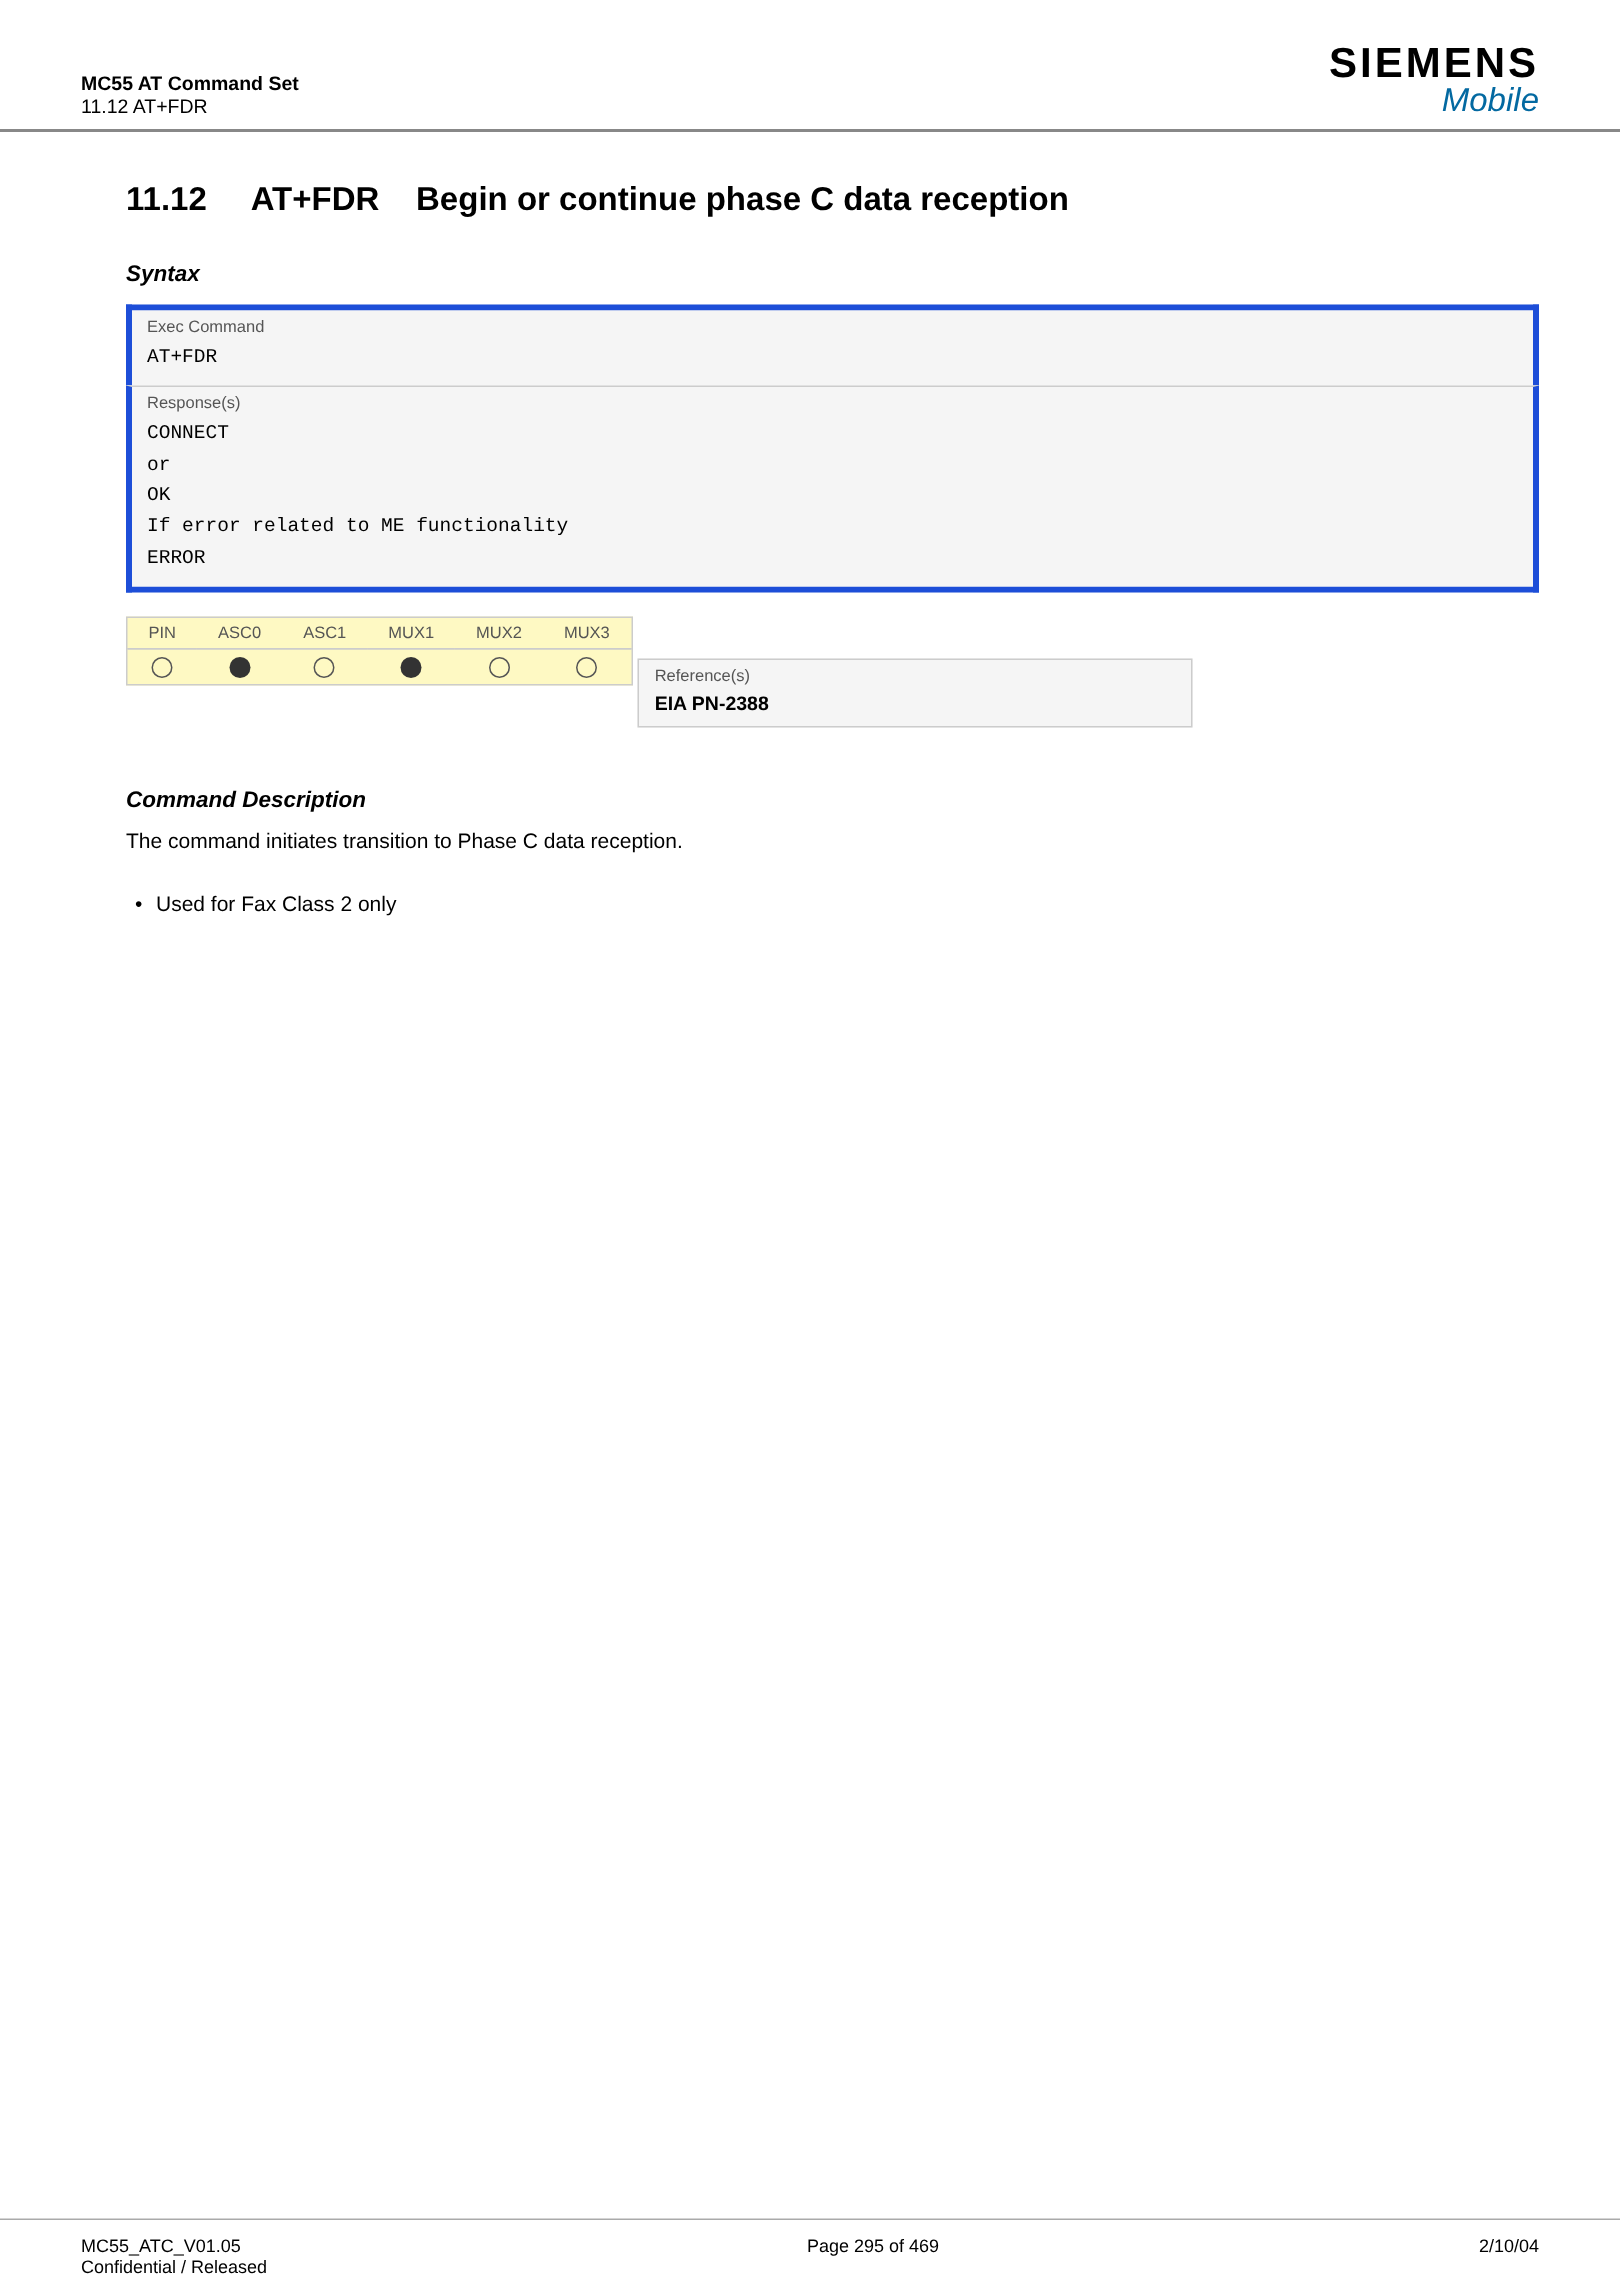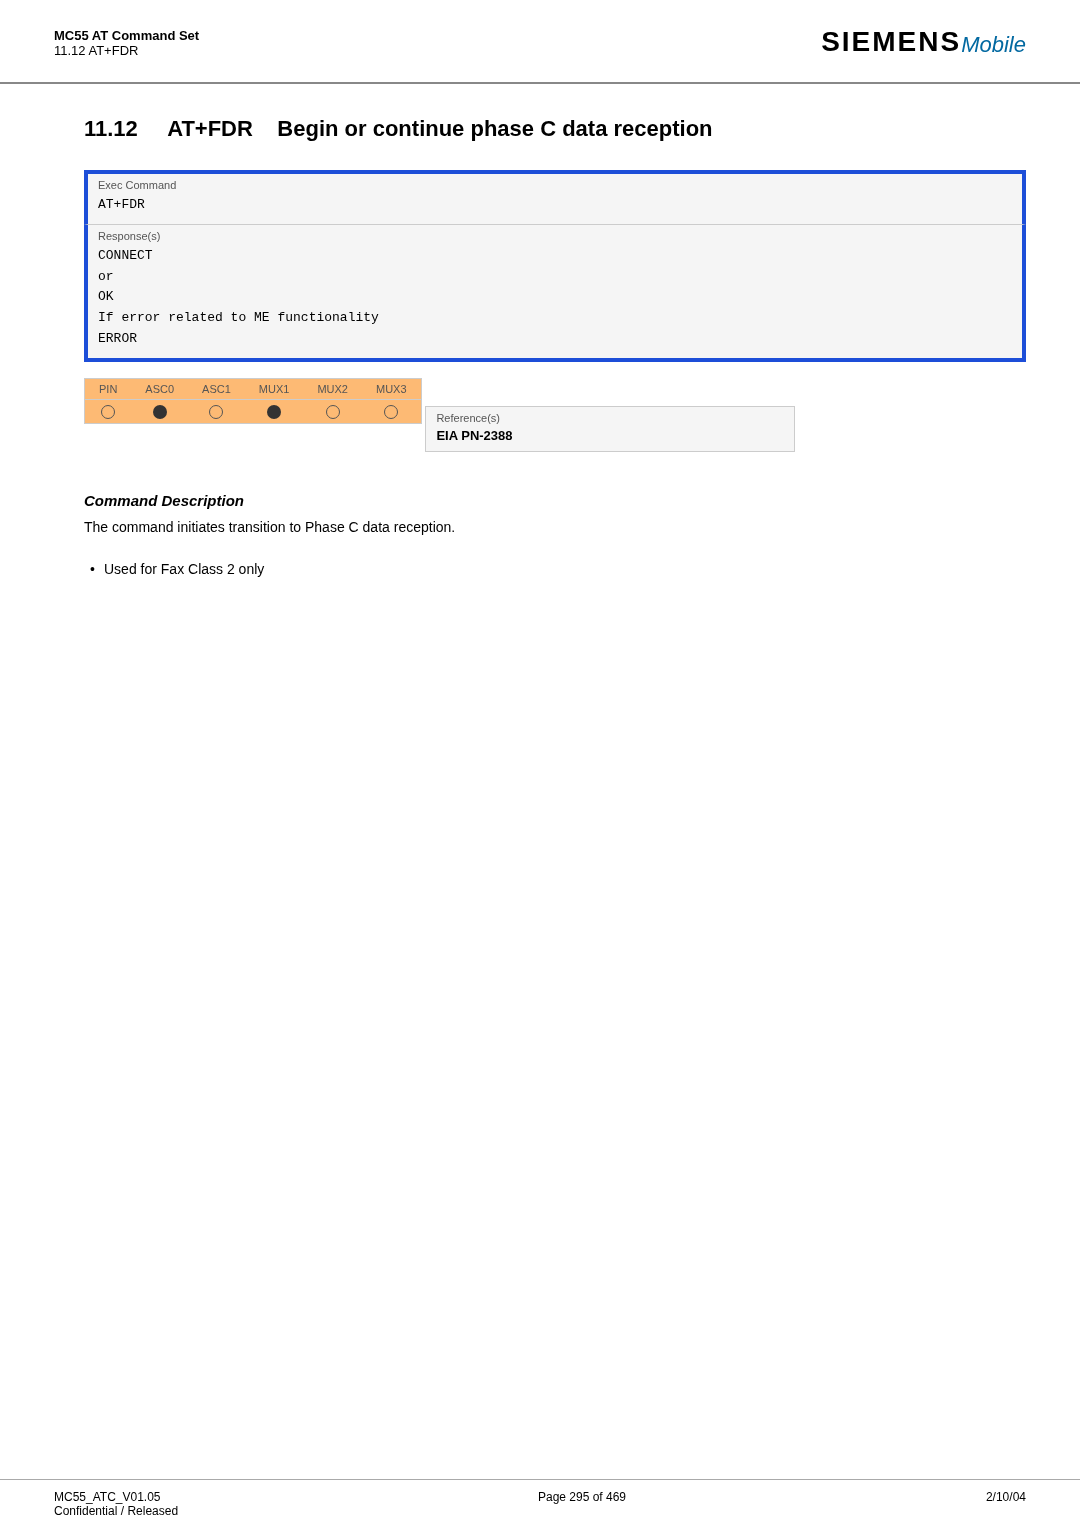--- a/index.html
+++ b/index.html
@@ -11,22 +11,22 @@
       color: #000;
       width: 1080px;
       min-height: 1528px;
       position: relative;
     }
 
     
     .page-header {
       display: flex;
       justify-content: space-between;
-      align-items: flex-start;
-      padding: 28px 54px 24px 54px;
+      align-items: flex-end;
+      padding: 28px 54px 8px 54px;
       border-bottom: 2px solid #888;
     }
 
     .header-left {
       display: flex;
       flex-direction: column;
     }
 
     .header-title {
       font-size: 13px;
@@ -34,20 +34,21 @@
       color: #000;
     }
 
     .header-subtitle {
       font-size: 13px;
       color: #000;
     }
 
     .siemens-logo {
       display: flex;
+      flex-direction: column;
       align-items: flex-end;
     }
 
     .siemens-text {
       font-size: 28px;
       font-weight: bold;
       letter-spacing: 2px;
       color: #000;
       line-height: 1;
     }
@@ -121,21 +122,21 @@
 
     .cmd-box-lower {
       border-top: 1px solid #ccc;
     }
 
     
     .pin-table-wrapper {
       border: 1px solid #ccc;
       display: inline-block;
       margin-bottom: 16px;
-      background: #fdba74;
+      background: #fef9c3;
     }
 
     .pin-table {
       border-collapse: collapse;
       font-size: 12px;
     }
 
     .pin-table th {
       padding: 4px 14px;
       text-align: center;
@@ -269,20 +270,21 @@
 <div class="page-content">
 
   
   <div class="section-heading">
     <span class="section-number">11.12</span>
     <span>AT+FDR</span>&nbsp;&nbsp;&nbsp;
     <span>Begin or continue phase C data reception</span>
   </div>
 
   
+  <div class="syntax-label">Syntax</div>
 
   
   <div class="command-boxes-wrapper">
 
     <div class="command-box cmd-box-upper">
       <div class="command-box-header">Exec Command</div>
       <div class="command-box-body">
         <div class="mono-line">AT+FDR</div>
       </div>
     </div>

